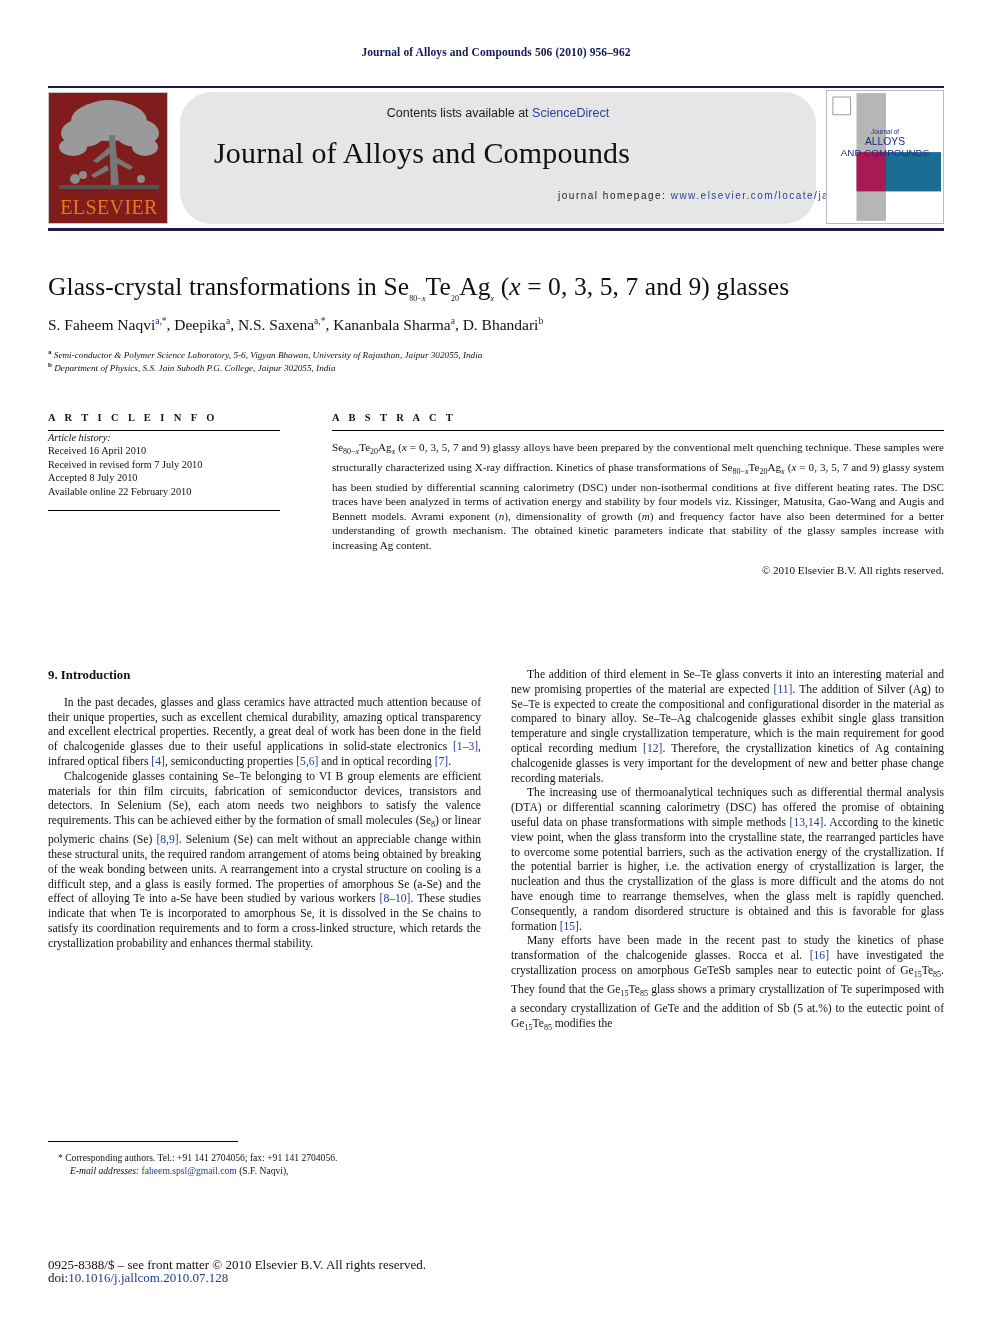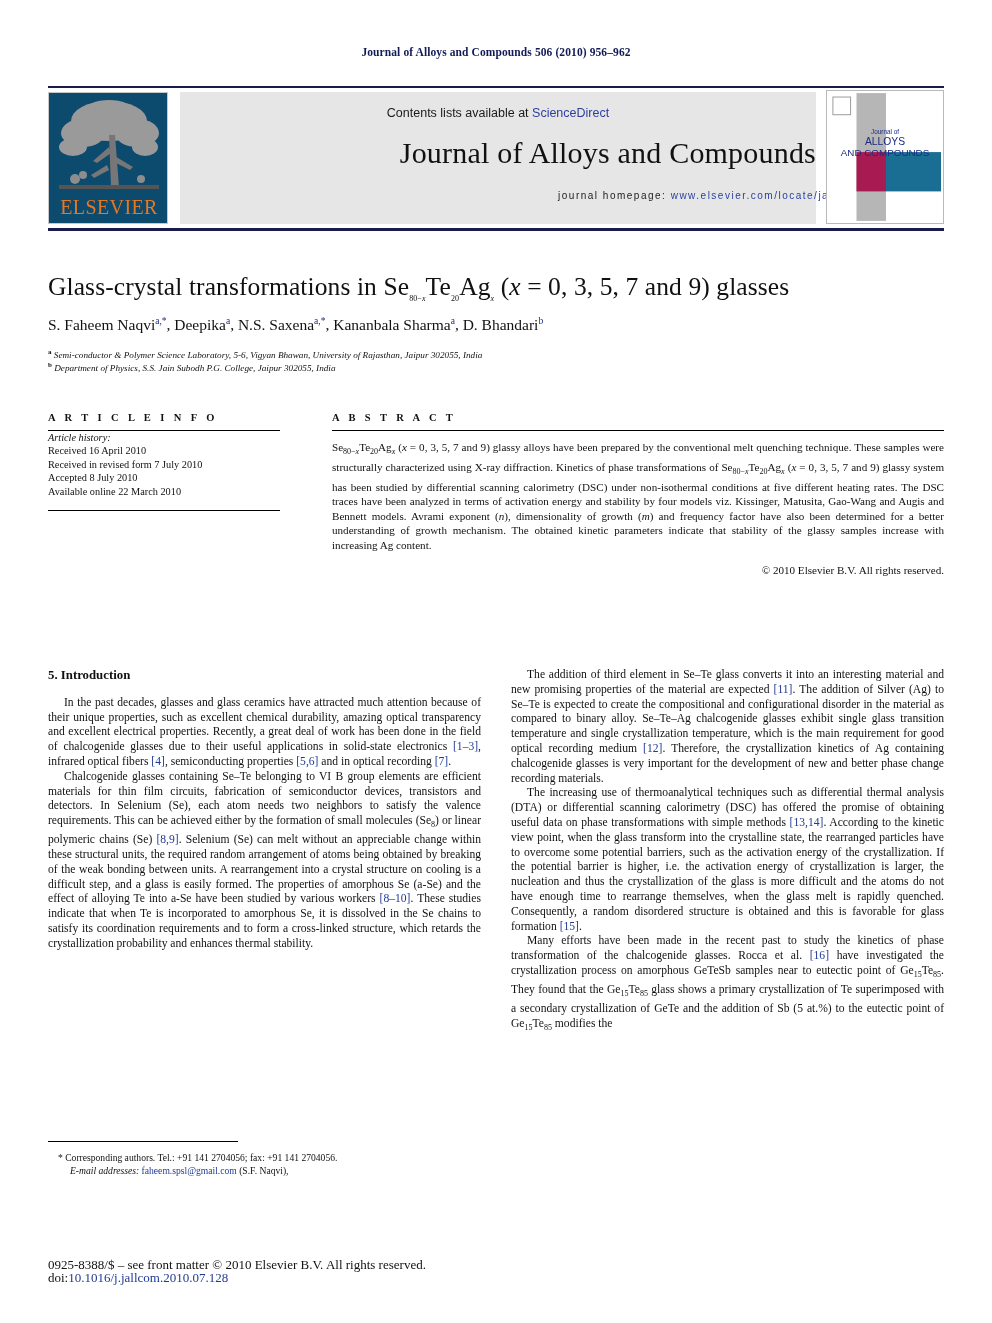--- a/index.html
+++ b/index.html
@@ -41,63 +41,65 @@
     left: 48px; top: 86px;
     width: 896px;
     height: 140px;
     border-top: 2.2px solid #1b1b4b;
   }
   .elsevier-logo {
     position: absolute;
     left: 0px; top: 4px;
     width: 120px; height: 132px;
     border: 1px solid #c8c8c8;
-    background: #0c4a6e;
+    background: #7f1d1d;
     box-sizing: border-box;
     overflow: hidden;
   }
   .elsevier-tree { position:absolute; left:4px; top:2px; width:112px; height:100px; }
   .elsevier-word {
     position: absolute;
     left: 0; bottom: 4px;
     width: 120px;
     text-align: center;
     font-family: "Liberation Serif", serif;
     font-size: 20px;
     color: #e87722;
     letter-spacing: 0.4px;
   }
 
   .center-band {
     position: absolute;
     left: 132px; top: 4px;
     width: 636px; height: 132px;
     background: #e6e6e6;
+    border-radius: 32px;
   }
   .contents-line {
     position: absolute;
     left: 0; top: 14px;
     width: 636px;
     text-align: center;
     font-family: "Liberation Sans", sans-serif;
     font-size: 12.5px;
     color: #1a1a1a;
   }
   .contents-line .sd {
     color: #2b3f9e;
   }
   .journal-name {
     position: absolute;
     left: 0; top: 44px;
     width: 636px;
-    text-align: right;
+    text-align: left;
     font-family: "Liberation Serif", serif;
     font-size: 30px;
     color: #111111;
     letter-spacing: 0.2px;
+    padding-left: 34px;
   }
   .homepage-line {
     position: absolute;
     left: 0; top: 98px;
     width: 636px;
     text-align: right;
     font-family: "Liberation Sans", sans-serif;
     font-size: 10px;
     color: #222222;
     letter-spacing: 1.5px;
@@ -331,34 +333,34 @@
   <div class="affil affil-b"><sup>b</sup> Department of Physics, S.S. Jain Subodh P.G. College, Jaipur 302055, India</div>
 
   <div class="info-col">
     <div class="sec-head">A R T I C L E  I N F O</div>
     <div class="hr-thin"></div>
     <div class="info-block">
       <div class="ital">Article history:</div>
       <div>Received 16 April 2010</div>
       <div>Received in revised form 7 July 2010</div>
       <div>Accepted 8 July 2010</div>
-      <div>Available online 22 March 2010</div>
+      <div>Available online 22 February 2010</div>
     </div>
     <div class="info-sep"></div>
   </div>
 
   <div class="abs-col">
     <div class="sec-head">A B S T R A C T</div>
     <div class="hr-thin"></div>
     <div class="abstract-body">Se<sub>80−<i>x</i></sub>Te<sub>20</sub>Ag<sub><i>x</i></sub> (<i>x</i> = 0, 3, 5, 7 and 9) glassy alloys have been prepared by the conventional melt quenching technique. These samples were structurally characterized using X-ray diffraction. Kinetics of phase transformations of Se<sub>80−<i>x</i></sub>Te<sub>20</sub>Ag<sub><i>x</i></sub> (<i>x</i> = 0, 3, 5, 7 and 9) glassy system has been studied by differential scanning calorimetry (DSC) under non-isothermal conditions at five different heating rates. The DSC traces have been analyzed in terms of activation energy and stability by four models viz. Kissinger, Matusita, Gao-Wang and Augis and Bennett models. Avrami exponent (<i>n</i>), dimensionality of growth (<i>m</i>) and frequency factor have also been determined for a better understanding of growth mechanism. The obtained kinetic parameters indicate that stability of the glassy samples increase with increasing Ag content.</div>
     <div class="copyright">© 2010 Elsevier B.V. All rights reserved.</div>
   </div>
 
   <div class="col col-left">
-    <h2>5. Introduction</h2>
+    <h2>9. Introduction</h2>
     <p>In the past decades, glasses and glass ceramics have attracted much attention because of their unique properties, such as excellent chemical durability, amazing optical transparency and excellent electrical properties. Recently, a great deal of work has been done in the field of chalcogenide glasses due to their useful applications in solid-state electronics <span class="ref">[1–3]</span>, infrared optical fibers <span class="ref">[4]</span>, semiconducting properties <span class="ref">[5,6]</span> and in optical recording <span class="ref">[7]</span>.</p>
     <p>Chalcogenide glasses containing Se–Te belonging to VI B group elements are efficient materials for thin film circuits, fabrication of semiconductor devices, transistors and detectors. In Selenium (Se), each atom needs two neighbors to satisfy the valence requirements. This can be achieved either by the formation of small molecules (Se<sub>8</sub>) or linear polymeric chains (Se) <span class="ref">[8,9]</span>. Selenium (Se) can melt without an appreciable change within these structural units, the required random arrangement of atoms being obtained by breaking of the weak bonding between units. A rearrangement into a crystal structure on cooling is a difficult step, and a glass is easily formed. The properties of amorphous Se (a-Se) and the effect of alloying Te into a-Se have been studied by various workers <span class="ref">[8–10]</span>. These studies indicate that when Te is incorporated to amorphous Se, it is dissolved in the Se chains to satisfy its coordination requirements and to form a cross-linked structure, which retards the crystallization probability and enhances thermal stability.</p>
   </div>
 
   <div class="col col-right">
     <p>The addition of third element in Se–Te glass converts it into an interesting material and new promising properties of the material are expected <span class="ref">[11]</span>. The addition of Silver (Ag) to Se–Te is expected to create the compositional and configurational disorder in the material as compared to binary alloy. Se–Te–Ag chalcogenide glasses exhibit single glass transition temperature and single crystallization temperature, which is the main requirement for good optical recording medium <span class="ref">[12]</span>. Therefore, the crystallization kinetics of Ag containing chalcogenide glasses is very important for the development of new and better phase change recording materials.</p>
     <p>The increasing use of thermoanalytical techniques such as differential thermal analysis (DTA) or differential scanning calorimetry (DSC) has offered the promise of obtaining useful data on phase transformations with simple methods <span class="ref">[13,14]</span>. According to the kinetic view point, when the glass transform into the crystalline state, the rearranged particles have to overcome some potential barriers, such as the activation energy of the crystallization. If the potential barrier is higher, i.e. the activation energy of crystallization is larger, the nucleation and thus the crystallization of the glass is more difficult and the atoms do not have enough time to rearrange themselves, when the glass melt is rapidly quenched. Consequently, a random disordered structure is obtained and this is favorable for glass formation <span class="ref">[15]</span>.</p>
     <p>Many efforts have been made in the recent past to study the kinetics of phase transformation of the chalcogenide glasses. Rocca et al. <span class="ref">[16]</span> have investigated the crystallization process on amorphous GeTeSb samples near to eutectic point of Ge<sub>15</sub>Te<sub>85</sub>. They found that the Ge<sub>15</sub>Te<sub>85</sub> glass shows a primary crystallization of Te superimposed with a secondary crystallization of GeTe and the addition of Sb (5 at.%) to the eutectic point of Ge<sub>15</sub>Te<sub>85</sub> modifies the</p>
   </div>
 

